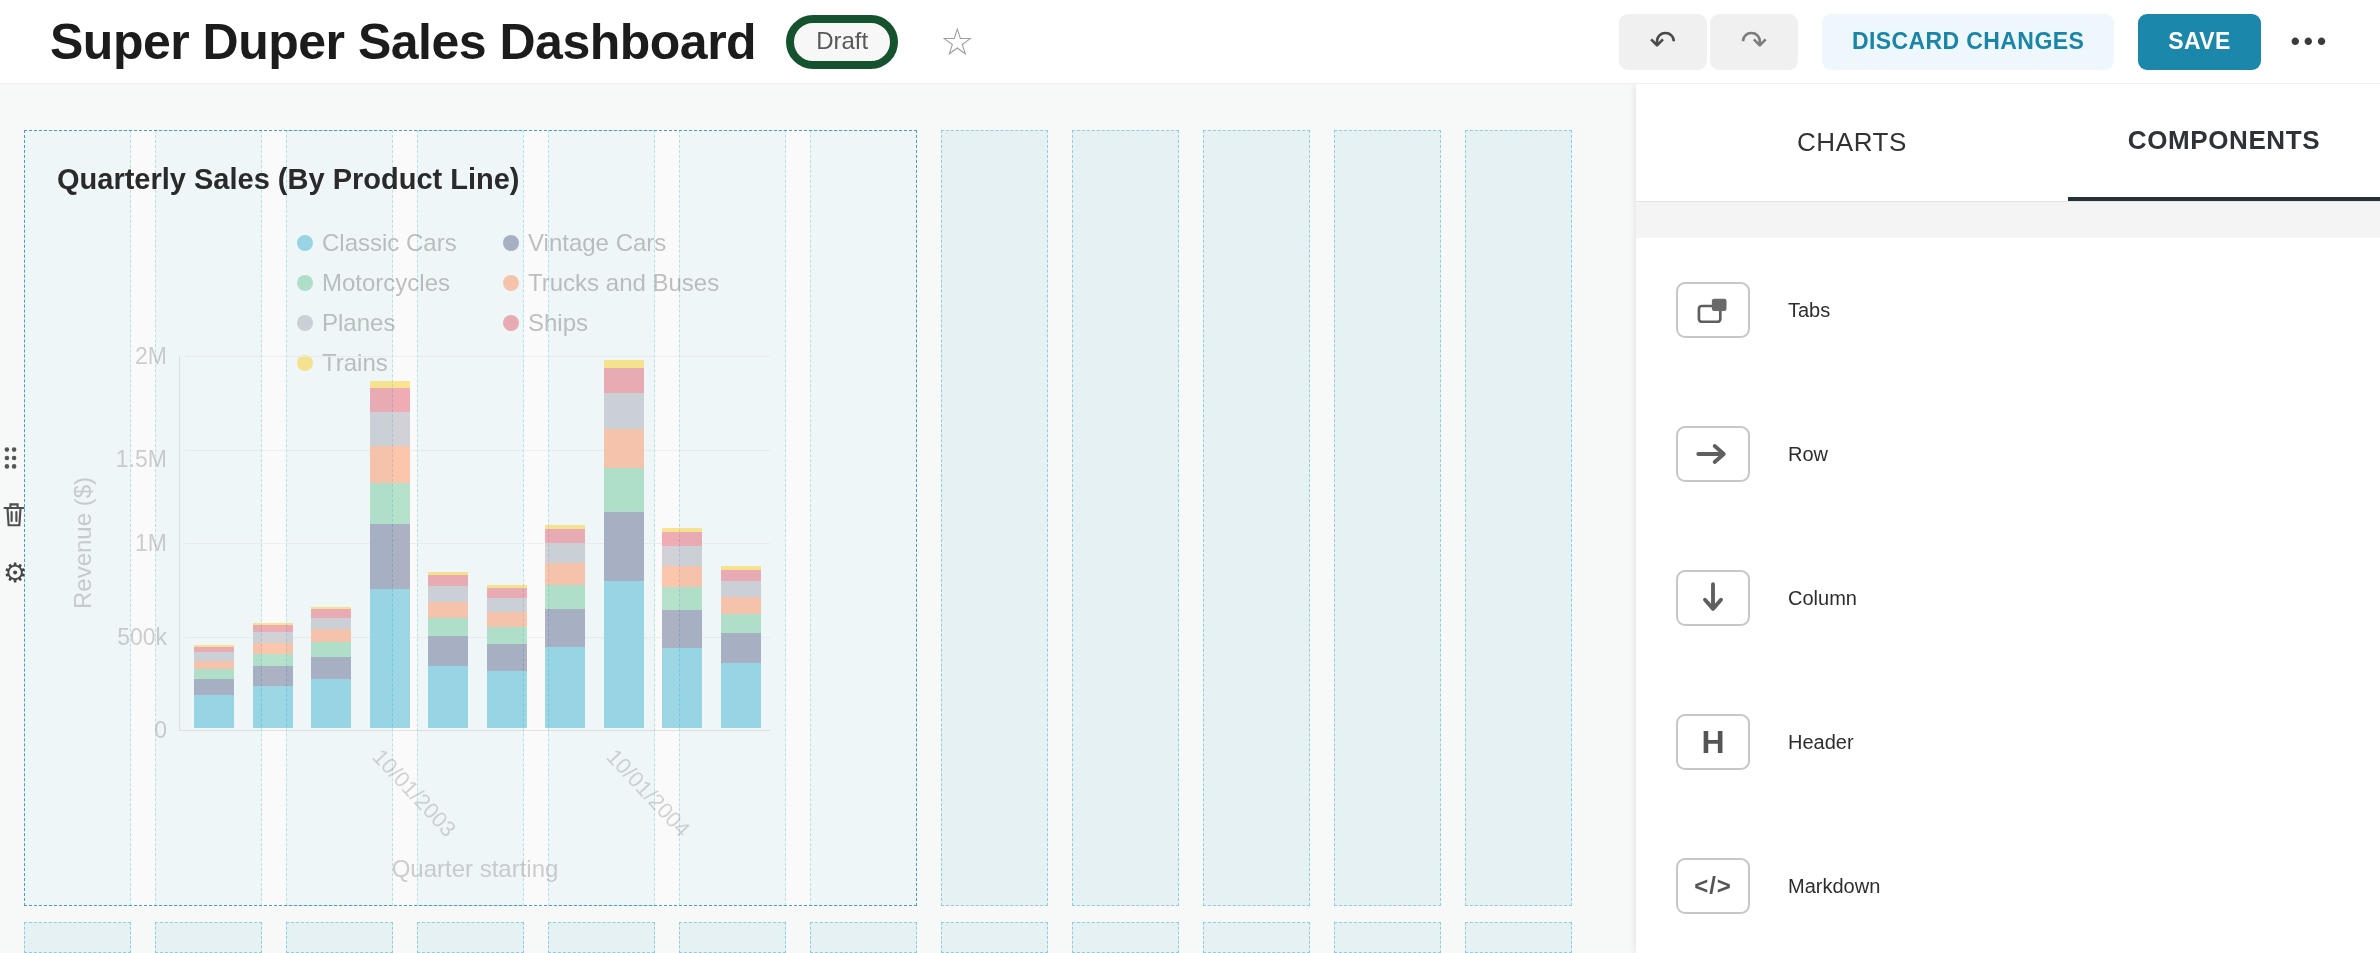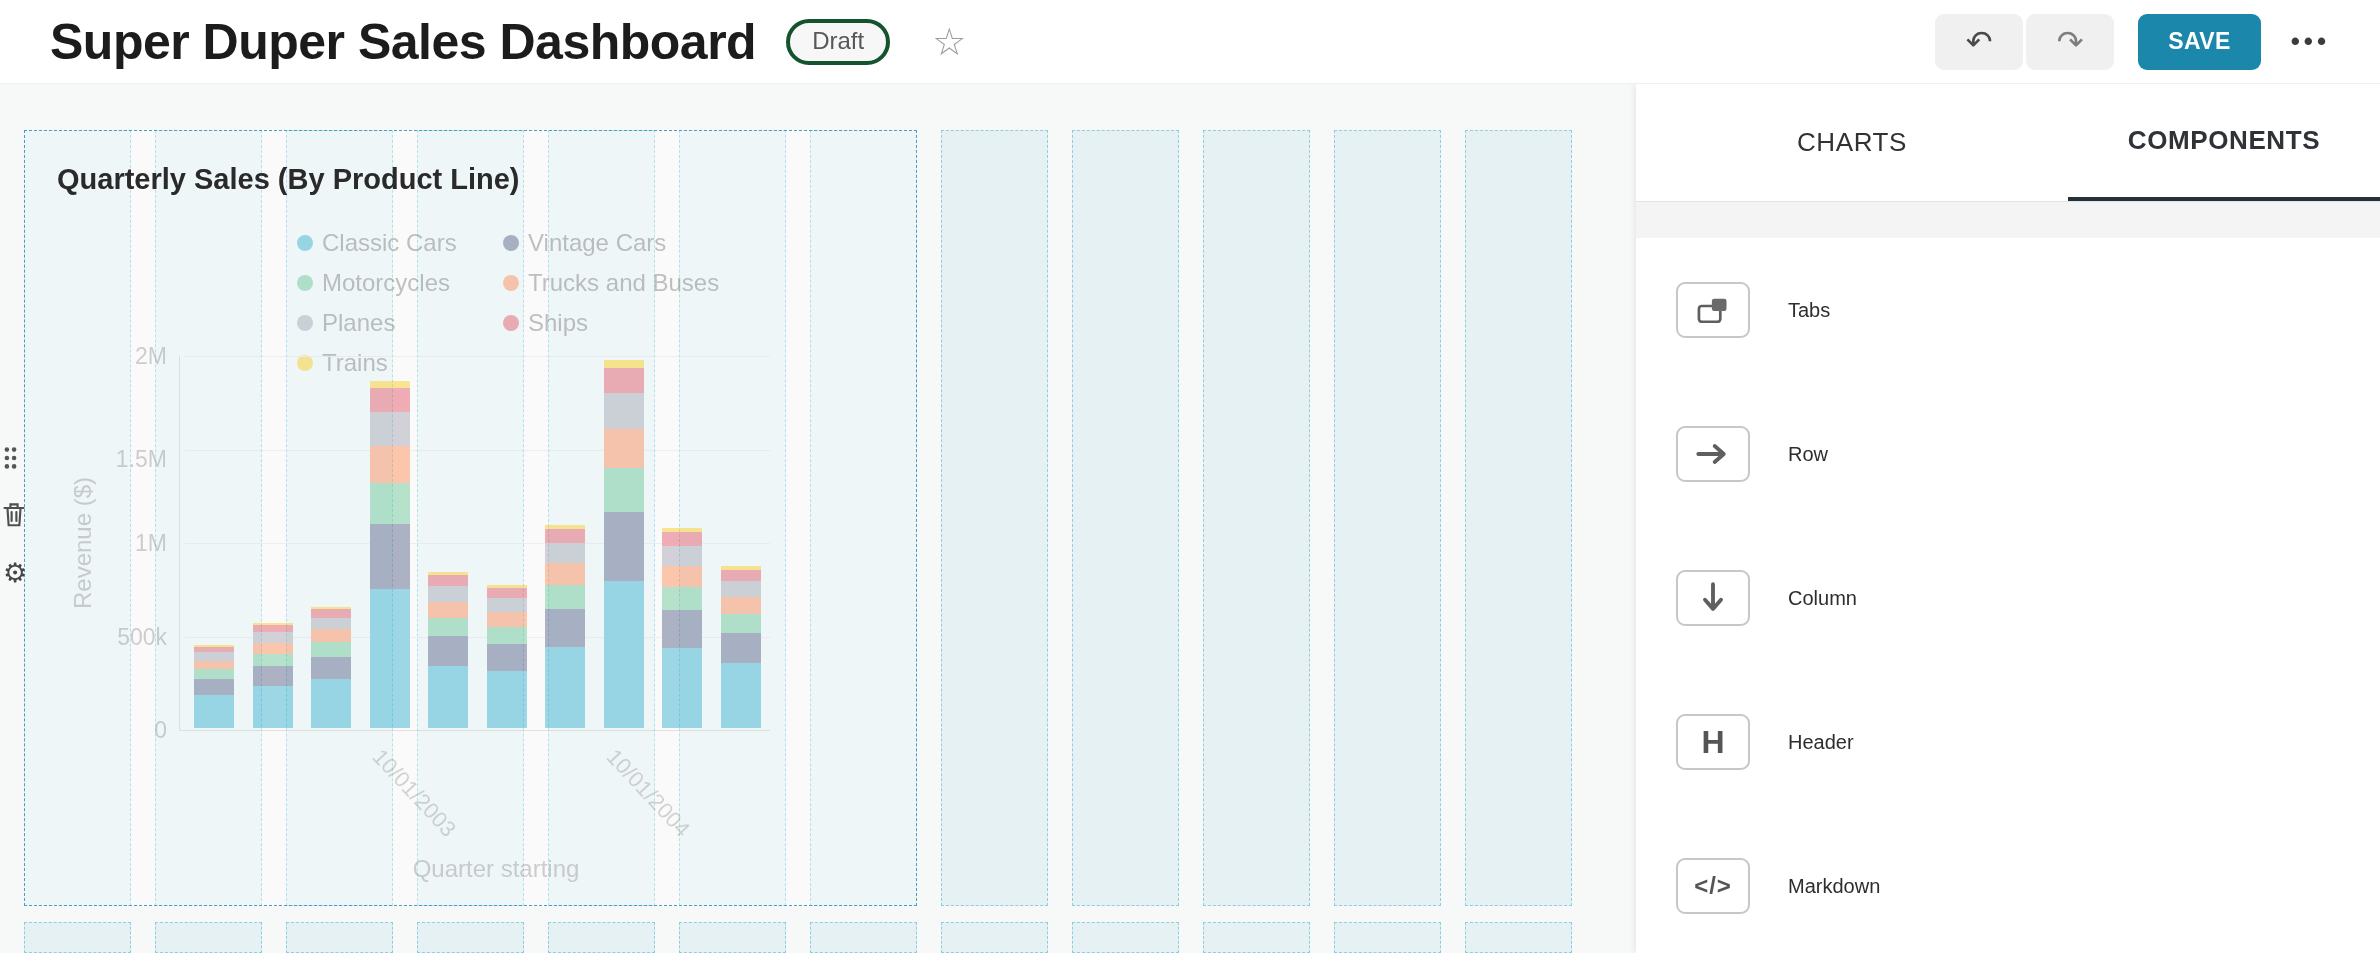--- a/index.html
+++ b/index.html
@@ -11,21 +11,21 @@
   }
 
   
   .topbar {
     position:absolute; top:0; left:0; right:0; height:84px;
     background:#fff; display:flex; align-items:center;
     padding:0 44px 0 50px; border-bottom:1px solid #f0f0f0; z-index:10;
   }
   .dash-title { font-size:50px; font-weight:600; color:#1c1c1c; letter-spacing:-0.5px; white-space:nowrap; }
   .draft-badge {
-    margin-left:30px; border:4px solid #14532d; background:#f7f7f7; color:#585858;
+    margin-left:30px; border:8px solid #14532d; background:#f7f7f7; color:#585858;
     font-size:24px; padding:6px 22px 8px; border-radius:32px; line-height:1;
   }
   .fav-star { margin-left:36px; font-size:38px; color:#9e9e9e; line-height:1; cursor:pointer; background:none; border:none; }
   .topbar-right { margin-left:auto; display:flex; align-items:center; gap:24px; }
   .undo-group { display:flex; gap:3px; }
   .icon-btn {
     width:88px; height:56px; border-radius:9px; background:#f0f0f0; border:none;
     display:flex; align-items:center; justify-content:center; font-size:32px; color:#4a4a4a; cursor:pointer;
   }
   .icon-btn.redo { color:#7d7d7d; }
@@ -91,21 +91,21 @@
   .xtick {
     position:absolute; transform:rotate(47deg); transform-origin:left top;
     font-size:22px; color:#9b9b9b; white-space:nowrap;
   }
   .y-axis-title {
     position:absolute; left:58px; top:412px; transform:translate(-50%,-50%) rotate(-90deg);
     font-size:24px; color:#8f8f8f; white-space:nowrap;
   }
   .x-axis-title {
     position:absolute; left:450px; top:724px; transform:translateX(-50%);
-    font-size:24px; color:#8f8f8f; white-space:nowrap;margin-left:21px;
+    font-size:24px; color:#8f8f8f; white-space:nowrap;
   }
   .bar { position:absolute; bottom:177px; width:40px; display:flex; flex-direction:column-reverse; }
 
   
   .sidebar {
     position:absolute; top:84px; right:0; width:744px; bottom:0;
     background:#fff; box-shadow:-2px 0 6px rgba(0,0,0,0.07); z-index:5;
   }
   .side-tabs { display:flex; height:118px; border-bottom:1px solid #e4e4e4; }
   .side-tab {
@@ -135,20 +135,21 @@
 
   <div class="topbar-right">
     <div class="undo-group">
       <button class="icon-btn undo">
           <span>↶</span>
         </button>
       <button class="icon-btn redo">
           <span>↷</span>
         </button>
     </div>
+    <button class="btn-discard">DISCARD CHANGES</button>
     <button class="btn-save">SAVE</button>
     <button class="more-dots">•••</button>
   </div>
 </div>
 
 <div class="canvas">
 
   <div class="stripes" id="stripes-main">
       <div class="stripe"></div>
       <div class="stripe"></div>

